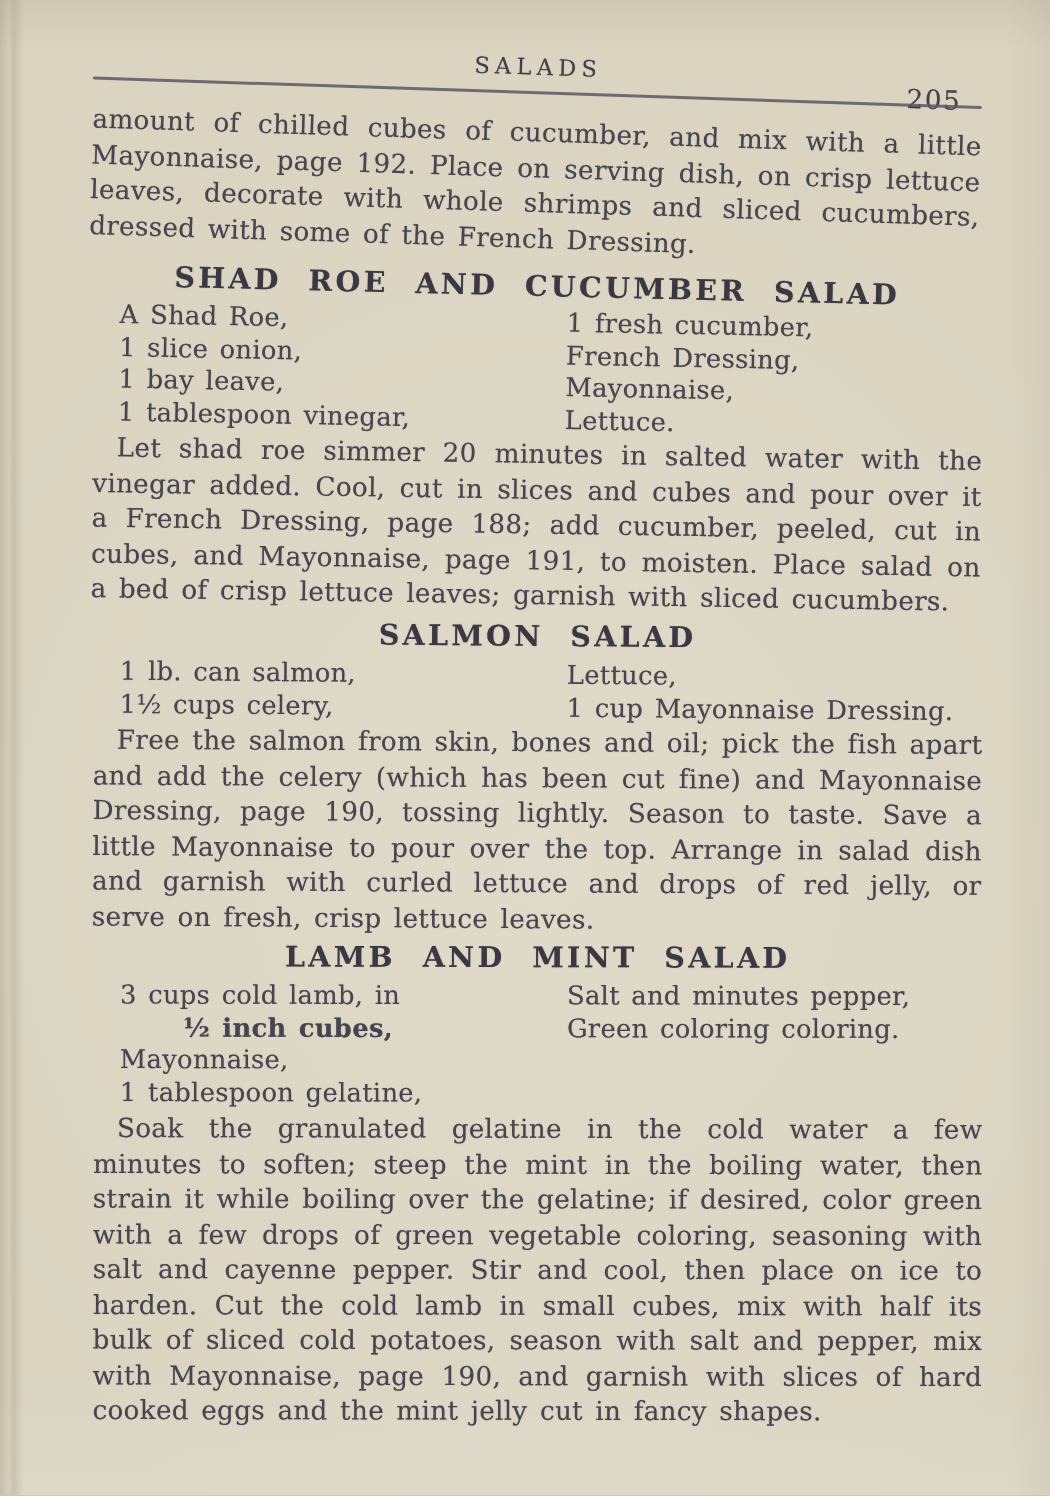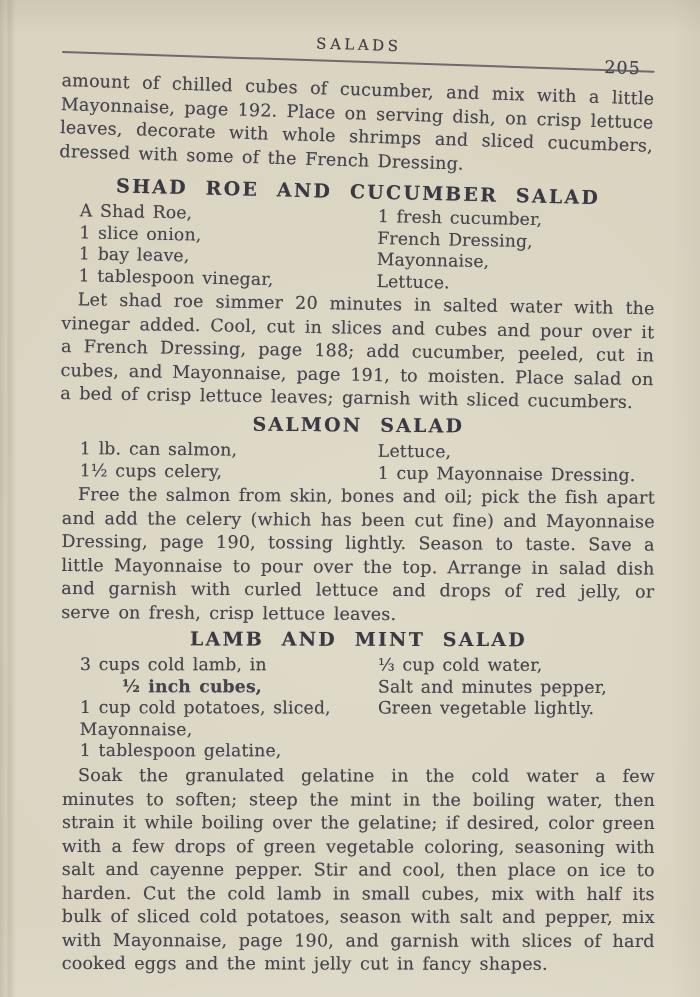--- a/index.html
+++ b/index.html
@@ -134,27 +134,25 @@
       </div>
       <p class="body-text instructions indent-first rot-e">Free the salmon from skin, bones and oil; pick the fish apart and add the celery (which has been cut fine) and Mayonnaise Dressing, page 190, tossing lightly.  Season to taste.  Save a little Mayonnaise to pour over the top.  Arrange in salad dish and garnish with curled lettuce and drops of red jelly, or serve on fresh, crisp lettuce leaves.</p>
     </section>
 
     <section>
       <h2 class="recipe-title rt3">LAMB AND MINT SALAD</h2>
       <div class="ingredients rot-f">
         <ul class="ing ing-left">
           <li>3 cups cold lamb, in</li>
           <li class="sub-indent">½ inch cubes,</li>
-          <li>1 cup cold potatoes, sliced,</li>
           <li>Mayonnaise,</li>
           <li>1 tablespoon gelatine,</li>
         </ul>
         <ul class="ing ing-right">
-          <li>⅓ cup cold water,</li>
           <li>Salt and minutes pepper,</li>
-          <li>Green vegetable lightly.</li>
+          <li>Green coloring coloring.</li>
         </ul>
       </div>
       <p class="body-text instructions indent-first rot-f">Soak the granulated gelatine in the cold water a few minutes to soften; steep the mint in the boiling water, then strain it while boiling over the gelatine; if desired, color green with a few drops of green vegetable coloring, seasoning with salt and cayenne pepper.  Stir and cool, then place on ice to harden.  Cut the cold lamb in small cubes, mix with half its bulk of sliced cold potatoes, season with salt and pepper, mix with Mayonnaise, page 190, and garnish with slices of hard cooked eggs and the mint jelly cut in fancy shapes.</p>
     </section>
 
   </div>
 </div>
 
 </body></html>

